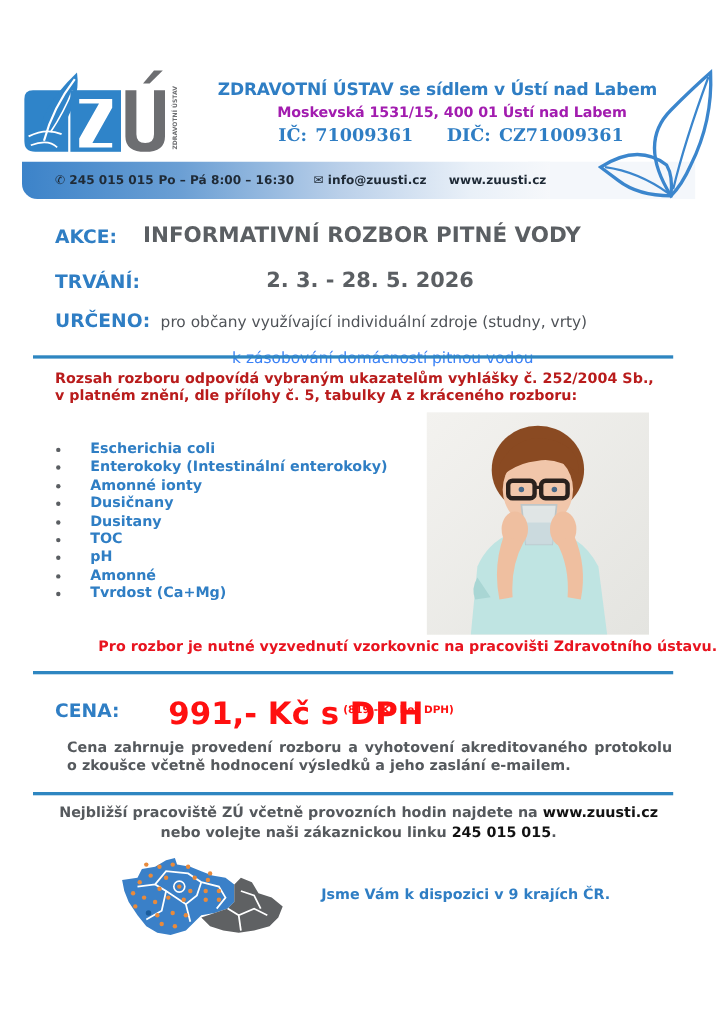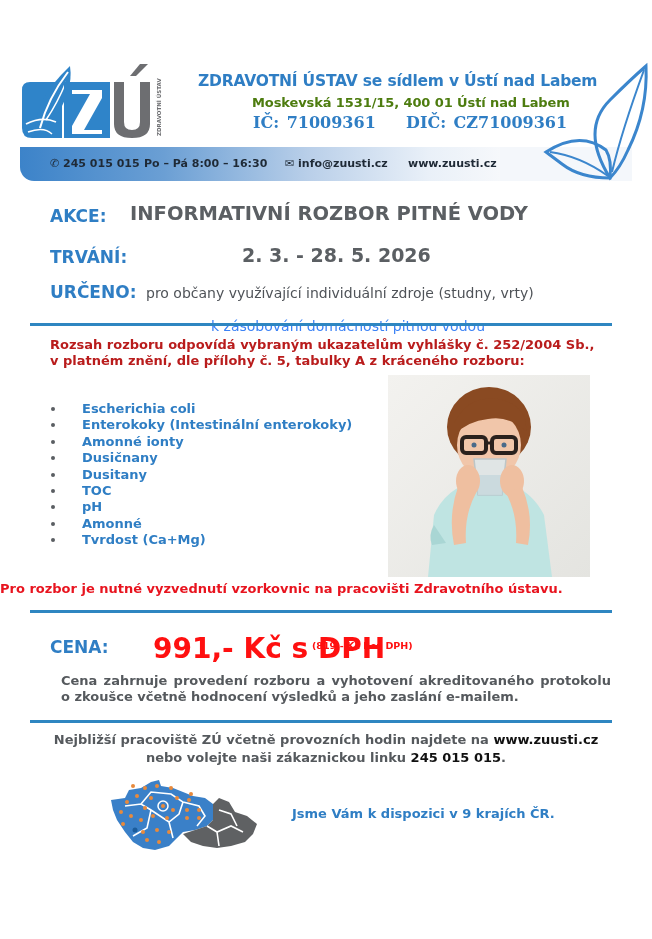--- a/index.html
+++ b/index.html
@@ -3,21 +3,21 @@
 <meta charset="utf-8">
 <style>
   * { margin:0; padding:0; box-sizing:border-box; }
   html, body { width:652px; height:939px; background:#ffffff; overflow:hidden; }
   body { position:relative; font-family:"DejaVu Sans", sans-serif; color:#555a5e; }
   .abs { position:absolute; }
 
   
   .logo { left:22px; top:62px; width:160px; height:78px; }
   .org-title { left:198px; top:72px; font-size:15.5px; font-weight:bold; color:#2f7ec4; letter-spacing:-0.2px; white-space:nowrap; }
-  .org-address { left:252px; top:95px; font-size:13px; font-weight:bold; color:#4d7c0f; white-space:nowrap; letter-spacing:-0.1px; }
+  .org-address { left:252px; top:95px; font-size:13px; font-weight:bold; color:#a21caf; white-space:nowrap; letter-spacing:-0.1px; }
   .org-ids { left:253px; top:113px; font-family:"DejaVu Serif", serif; font-size:16px; font-weight:bold; color:#2f7ec4; white-space:nowrap; word-spacing:2px; }
   .contact-bar { left:20px; top:147px; width:480px; height:34px; border-radius:0 0 0 14px;
                  background:linear-gradient(90deg,#3c83c9 0%,#6b9fd4 30%,#b9cfe9 60%,#e9f0f8 85%,#f6f8fb 100%); }
   .contact-bar-ext { left:480px; top:147px; width:152px; height:34px; background:#f4f7fb; }
   .contact-item { top:157px; font-size:11px; font-weight:bold; color:#1f2a36; white-space:nowrap; }
   .leaf-right { left:540px; top:60px; width:112px; height:130px; }
 
   
   .label-blue { color:#2f7ec4; font-weight:bold; }
   .akce-label { left:50px; top:206px; font-size:17px; }
@@ -31,21 +31,21 @@
   .hr { left:30px; width:582px; height:3px; background:#2e86c1; }
 
   .scope-text { left:50px; top:337px; font-size:13px; font-weight:bold; color:#b91c1c; line-height:16px; white-space:nowrap; }
 
   .param-list { left:50px; top:401px; list-style:none; }
   .param-list li { position:relative; height:16.4px; font-size:13px; font-weight:bold; color:#2f7ec4; padding-left:32px; white-space:nowrap; }
   .param-list li .bullet { position:absolute; left:1px; top:6px; width:4px; height:4px; border-radius:50%; background:#5a5e62; }
 
   .photo { left:388px; top:375px; width:202px; height:202px; overflow:hidden; background:#efefec; }
 
-  .notice { left:0; width:652px; top:581px; text-align:left; font-size:13px; font-weight:bold; color:#e8141f; white-space:nowrap; }
+  .notice { left:0; width:652px; top:581px; text-align:right; font-size:13px; font-weight:bold; color:#e8141f; white-space:nowrap; }
 
   .cena-label { left:50px; top:637px; font-size:17px; }
   .cena-value { left:153px; top:632px; font-size:28px; font-weight:bold; color:#ff1010; white-space:nowrap; }
   .cena-note { left:312px; top:640px; font-size:9.5px; font-weight:bold; color:#ff1010; white-space:nowrap; }
 
   .price-text { left:50px; top:673px; width:550px; font-size:13px; font-weight:bold; color:#55595d; line-height:16px;margin-left:11px; }
   .price-text .justify { text-align:justify; text-align-last:justify; display:block; }
 
   .nearest { left:0; width:652px; top:731px; text-align:center; font-size:13px; font-weight:bold; color:#55595d; line-height:18px; }
   .nearest .dark { color:#111; }

